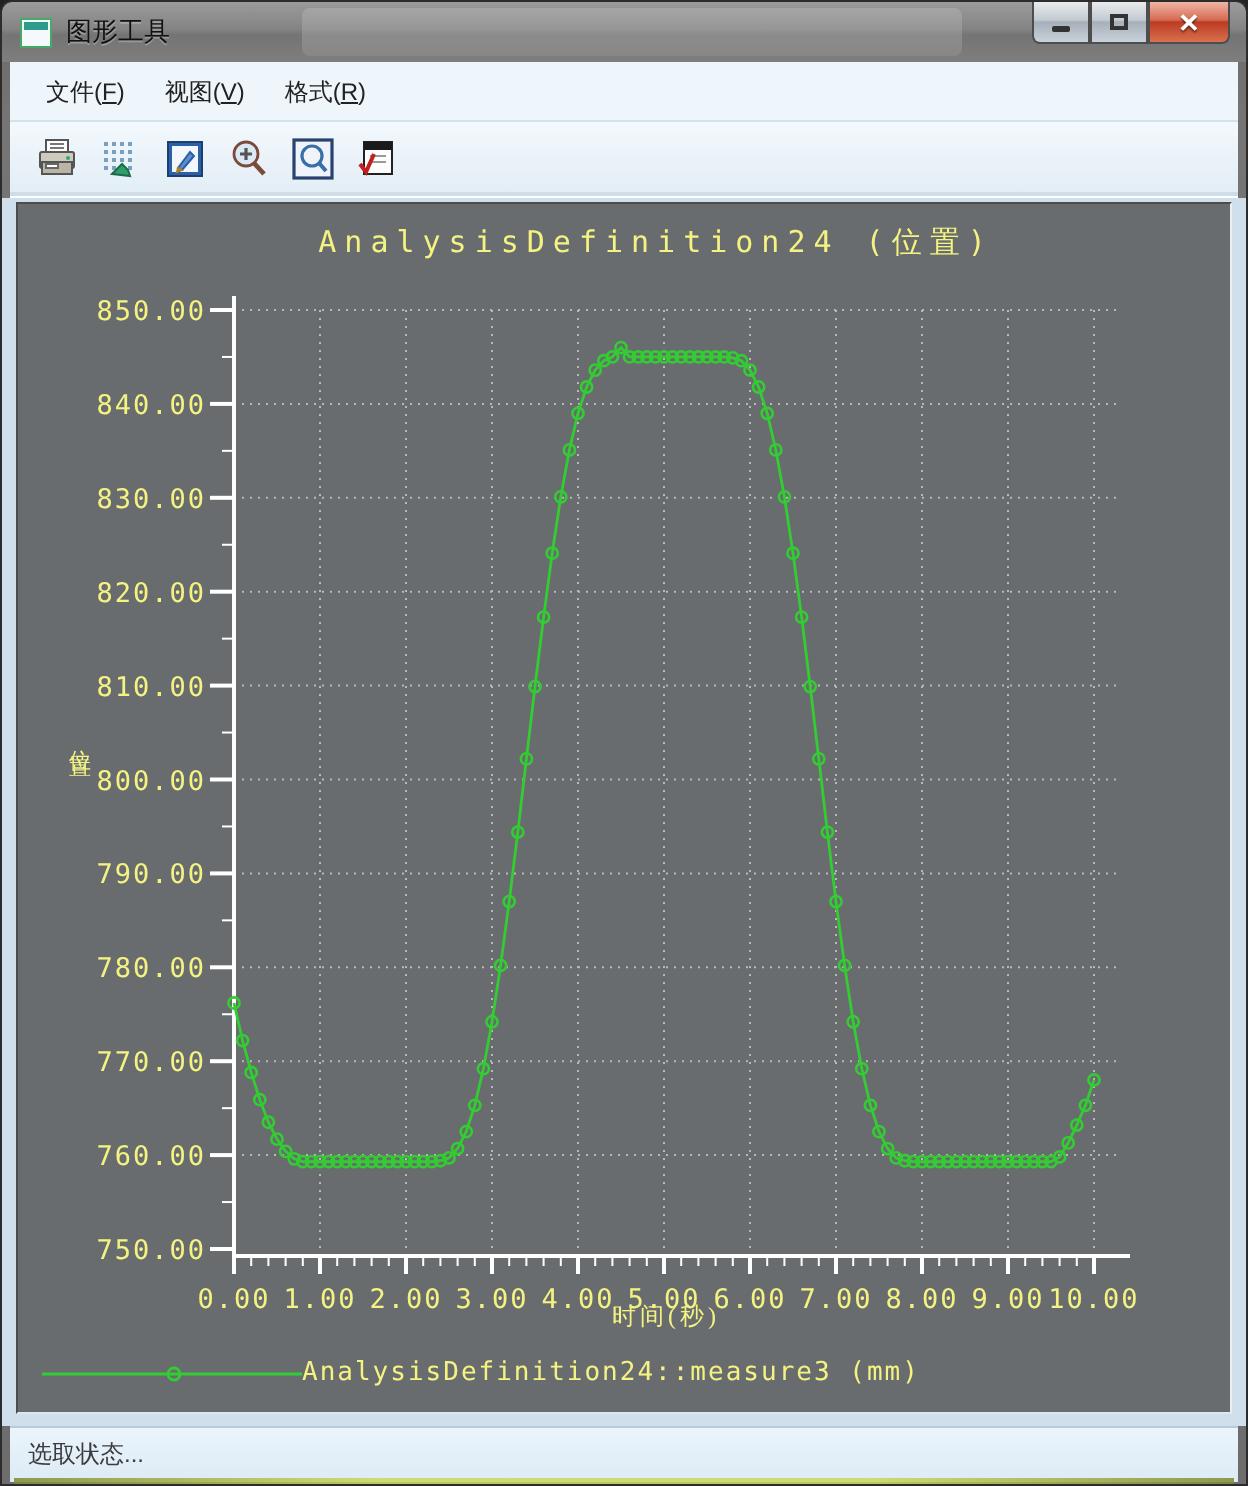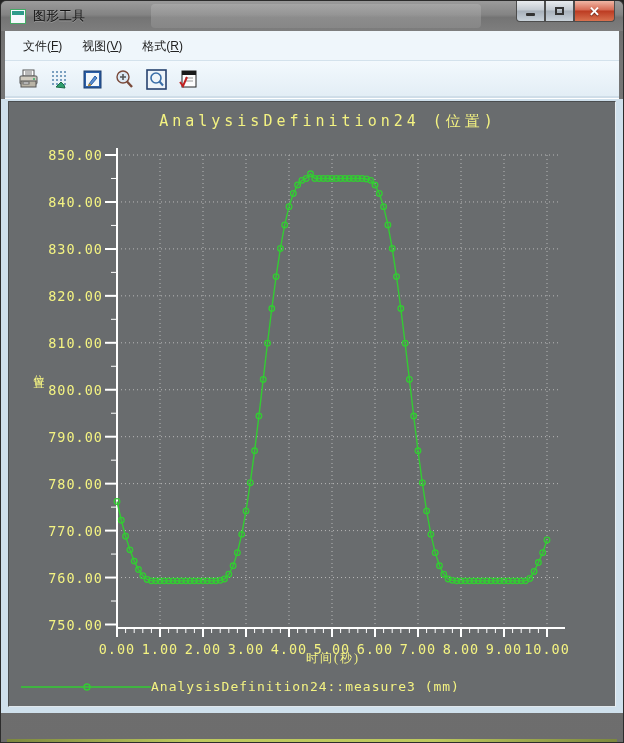--- a/index.html
+++ b/index.html
@@ -426,15 +426,18 @@
       <div class="legend">
         <svg width="130" height="12">
           <line x1="0" y1="6" x2="130" y2="6" stroke="#33cc33" stroke-width="1.4"></line>
           <circle cx="66" cy="6" r="3" fill="none" stroke="#33cc33" stroke-width="1.4"></circle>
         </svg>
         <span class="legend-text">AnalysisDefinition24::measure3 (mm)</span>
       </div>
     </div>
   </div>
 
+  <div class="statusbar">
+    <span class="status-text">选取状态...</span>
+  </div>
 
   <div class="bottom-glow"></div>
 </div>
 
 </body></html>

